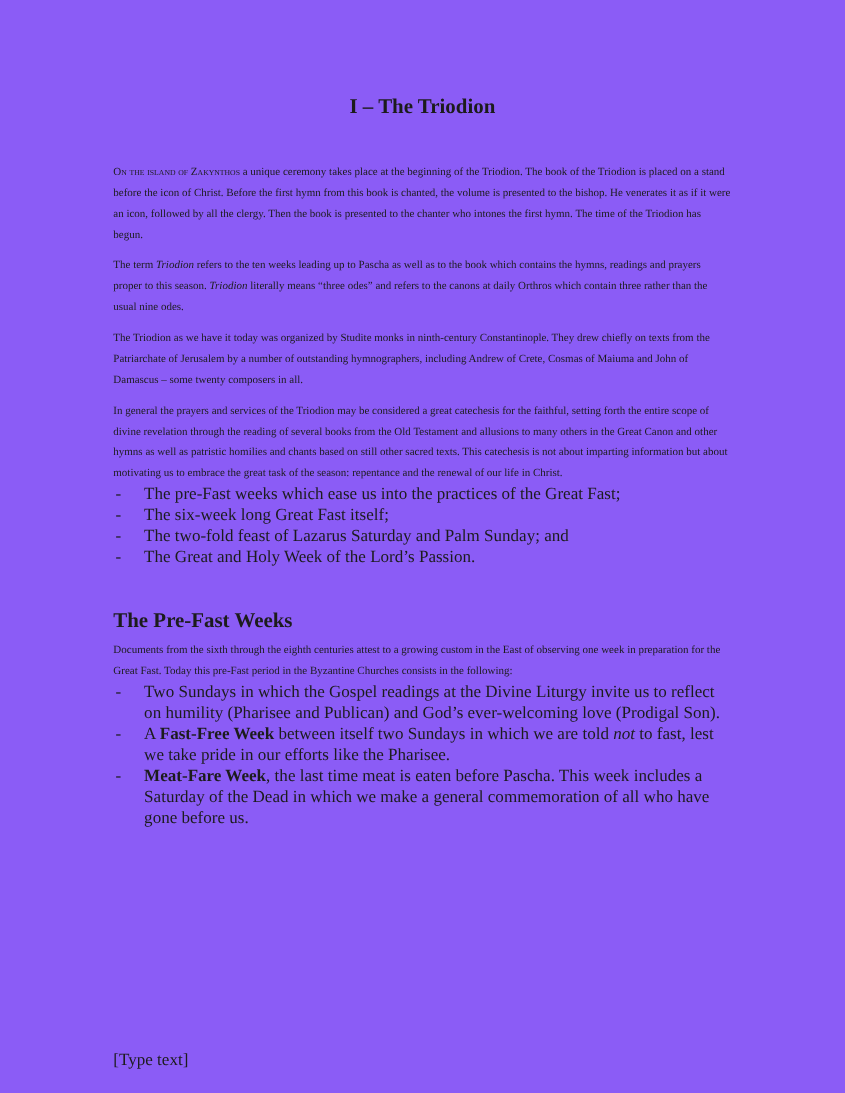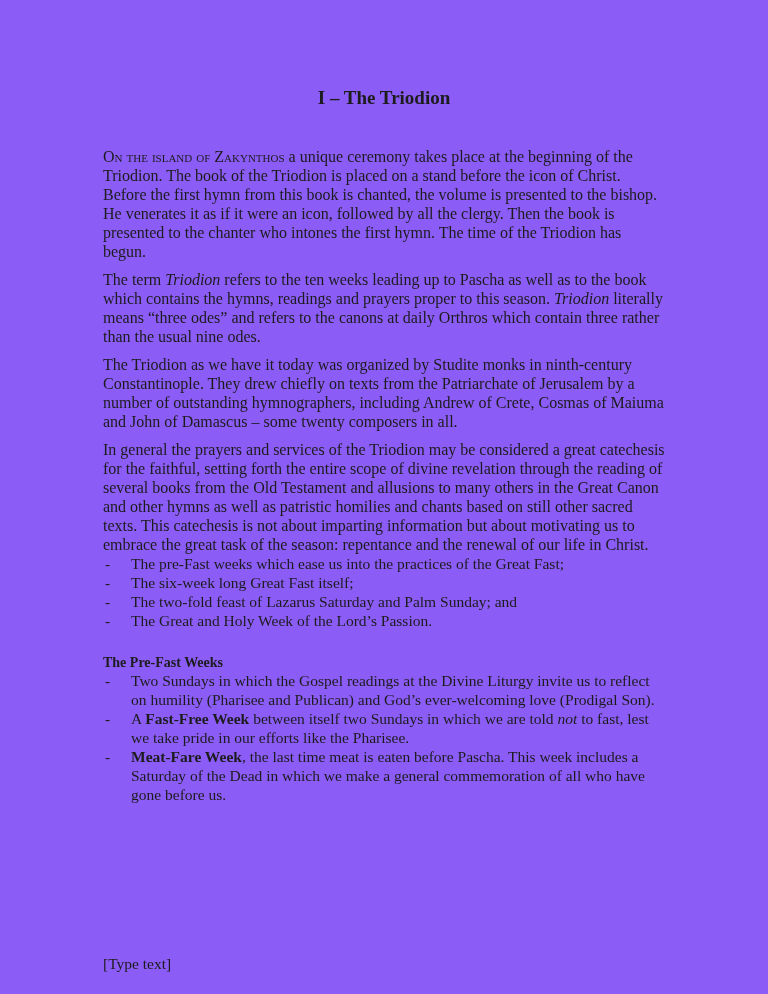--- a/index.html
+++ b/index.html
@@ -25,21 +25,21 @@
   }
   .doc-title {
     margin: 86px 0 0 0;
     text-align: center;
     font-size: 19px;
     font-weight: bold;
     line-height: 24px;
   }
   p.body-para {
     margin: 0 0 9px 0;
-    font-size: 16px;
+    font-size: 10px;
     line-height: 19px;
     text-align: left;
   }
   p.first-para {
     margin-top: 37px;
   }
   .smallcaps {
     font-variant: small-caps;
   }
   .it {
@@ -62,22 +62,22 @@
   }
   .li-marker {
     flex: 0 0 28px;
     padding-left: 2px;
     box-sizing: border-box;
   }
   .li-text {
     flex: 1 1 auto;
   }
   .section-heading {
-    margin: 23px 0 8px 0;
-    font-size: 14px;
+    margin: 39px 0 8px 0;
+    font-size: 19px;
     font-weight: bold;
     line-height: 19px;
   }
   .footer-text {
     position: absolute;
     left: 103px;
     top: 954px;
     font-size: 15.5px;
     line-height: 19px;
   }
@@ -113,20 +113,21 @@
         <span class="li-text">The two-fold feast of Lazarus Saturday and Palm Sunday; and</span>
       </div>
       <div class="li-row">
         <span class="li-marker">-</span>
         <span class="li-text">The Great and Holy Week of the Lord’s Passion.</span>
       </div>
     </div>
 
     <h2 class="section-heading">The Pre-Fast Weeks</h2>
 
+    <p class="body-para">Documents from the sixth through the eighth centuries attest to a growing custom in the East of observing one week in preparation for the Great Fast. Today this pre-Fast period in the Byzantine Churches consists in the following:</p>
 
     <div class="dash-list tight">
       <div class="li-row">
         <span class="li-marker">-</span>
         <span class="li-text">Two Sundays in which the Gospel readings at the Divine Liturgy invite us to reflect on humility (Pharisee and Publican) and God’s ever-welcoming love (Prodigal Son).</span>
       </div>
       <div class="li-row">
         <span class="li-marker">-</span>
         <span class="li-text"><span>A </span><span class="bi">Fast-Free Week</span><span> between itself two Sundays in which we are told </span><span class="it">not</span><span> to fast, lest we take pride in our efforts like the Pharisee.</span></span>
       </div>

